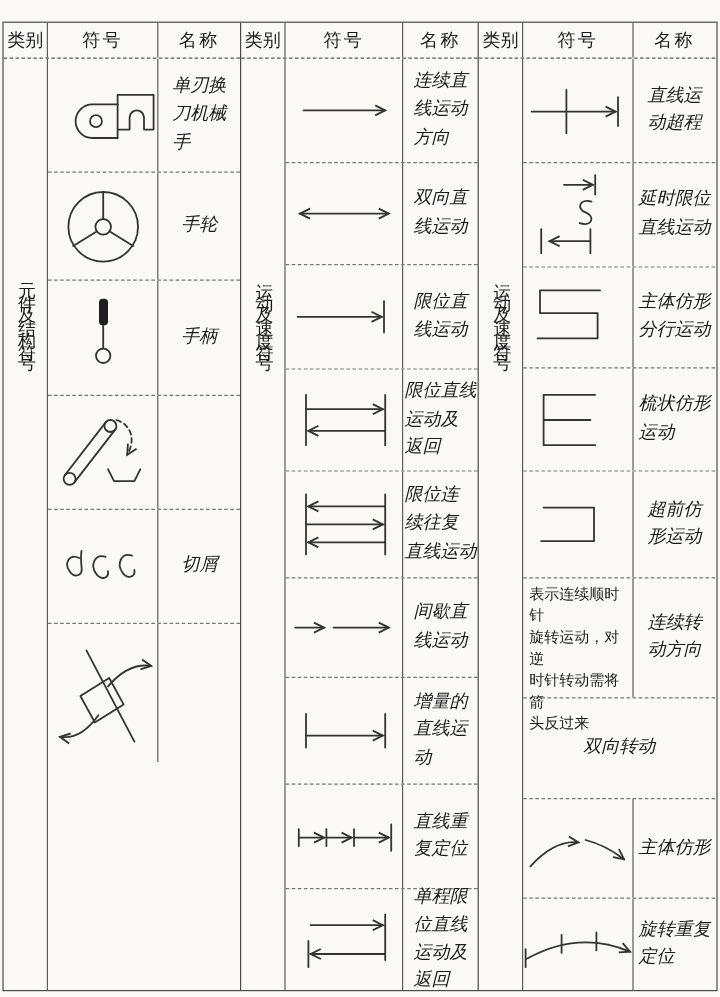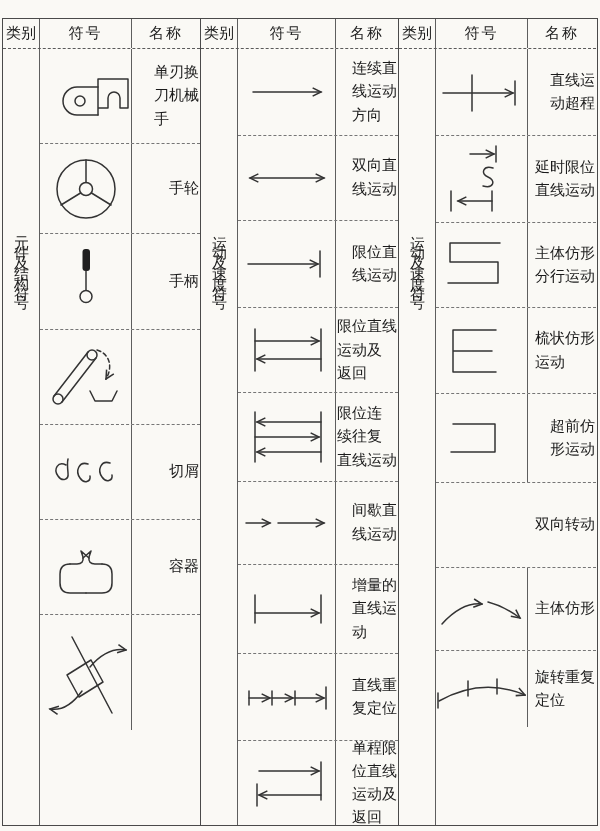--- a/index.html
+++ b/index.html
@@ -23,21 +23,21 @@
            display:flex;justify-content:center;align-items:flex-start;padding-top:175px;}
   .vtext{writing-mode:vertical-rl;text-orientation:upright;font-size:15px;letter-spacing:10px;line-height:1;}
   .rows{flex:1;display:flex;flex-direction:column;min-width:0;}
   .row{display:flex;box-sizing:border-box;border-bottom:1px dashed #767676;}
   .row:last-child{border-bottom:none;}
   .sym{box-sizing:border-box;border-right:1px solid #5e5e5e;display:flex;
        align-items:center;justify-content:center;flex-direction:column;}
   .g1 .sym{width:92px;}
   .g2 .sym{width:98px;}
   .g3 .sym{width:92px;}
-  .nm{flex:1;display:flex;align-items:center;justify-content:flex-end;box-sizing:border-box;padding:2px 1px;}
+  .nm{flex:1;display:flex;align-items:center;justify-content:center;box-sizing:border-box;padding:2px 1px;font-style:italic;}
   .nm span{white-space:pre-line;font-size:15px;line-height:1.55;text-align:left;}
   .note{white-space:pre-line;font-size:12.5px;line-height:1.45;padding:1px 3px 0 5px;align-self:flex-start;}
   .st{stroke:#333;stroke-width:1.5;fill:none;stroke-linecap:round;stroke-linejoin:round;}
   .fl{fill:#1f1f1f;stroke:none;}
   .dash{stroke-dasharray:4 3;}
   .symtop{justify-content:flex-start;}
   .symtop svg{margin-top:3px;}
 </style>
 </head>
 <body>
@@ -125,33 +125,20 @@
                 <path class="st" d="M48,17 C39,14 35,24 40,31 C44,37 51,35 50,29"></path>
                 <path class="st" d="M70,16 C61,13 57,23 62,30 C66,36 73,34 72,28"></path>
               </svg>
             </div>
             <div class="nm">
                 <span>切屑</span>
               </div>
           </div>
 
 
-          <div class="row" style="height:95px">
-            <div class="sym">
-              <svg width="92" height="66" viewBox="0 0 92 66">
-                <path class="st" d="M30,30 q-10,0 -10,10 v9 q0,10 10,10 h16"></path>
-                <path class="st" d="M62,30 q10,0 10,10 v9 q0,10 -10,10 h-16"></path>
-                <path class="st" d="M30,30 h7 q7,0 6,-7 l-2,-6 8,7"></path>
-                <path class="st" d="M62,30 h-7 q-7,0 -6,-7 l2,-6 -8,7"></path>
-              </svg>
-            </div>
-            <div class="nm">
-                <span>容器</span>
-              </div>
-          </div>
 
           <div class="row" style="height:115px">
             <div class="sym">
               <svg width="92" height="94" viewBox="0 0 92 94">
                 <path class="st" d="M32,11 L72,87"></path>
                 <path class="st" d="M27,49 L51,34 L63,56 L39,71 Z"></path>
                 <path class="st" d="M50,41 C62,27 74,22 86,24" marker-end="url(#ah)"></path>
                 <path class="st" d="M42,65 C32,79 22,85 10,83" marker-end="url(#ah)"></path>
               </svg>
             </div>
@@ -375,20 +362,35 @@
               <svg width="92" height="44" viewBox="0 0 92 44">
                 <path class="st" d="M17,8 H59 V36 H15"></path>
               </svg>
             </div>
             <div class="nm">
                 <span>超前仿
 形运动</span>
               </div>
           </div>
 
+          <div class="row" style="height:100px">
+            <div class="sym symtop">
+              <svg width="86" height="26" viewBox="0 0 86 26">
+                <path class="st" d="M6,23 Q43,0 80,20" marker-end="url(#ah)"></path>
+              </svg>
+              <div class="note">表示连续顺时针
+旋转运动，对逆
+时针转动需将箭
+头反过来</div>
+            </div>
+            <div class="nm">
+                <span>连续转
+动方向</span>
+              </div>
+          </div>
 
           <div class="row" style="height:85px">
             <div class="nm">
                 <span>双向转动</span>
               </div>
           </div>
 
           <div class="row" style="height:83px">
             <div class="sym">
               <svg width="92" height="40" viewBox="0 0 92 40">

